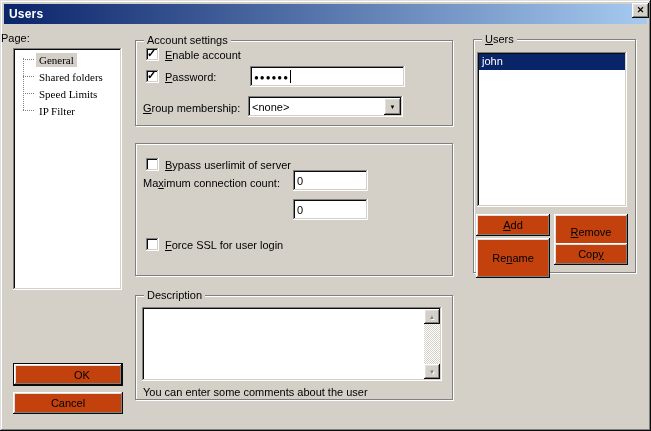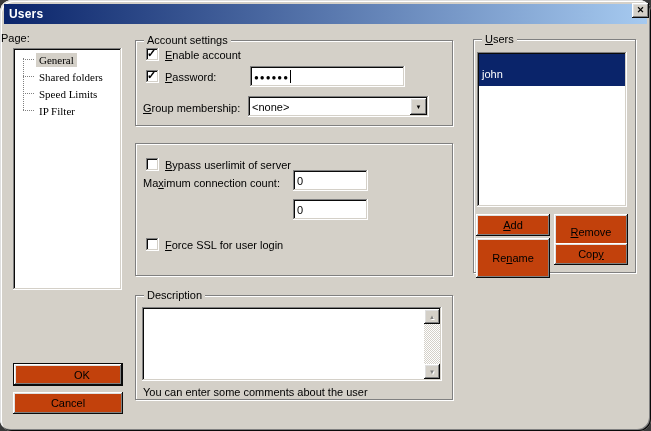--- a/index.html
+++ b/index.html
@@ -4,21 +4,20 @@
 <style>
   * { margin:0; padding:0; box-sizing:border-box; }
   html,body { width:651px; height:431px; overflow:hidden; background:#3a3a3a;
               font-family:"Liberation Sans", sans-serif; font-size:11px; color:#000; }
 
   .window {
     position:absolute; left:0; top:0; width:651px; height:431px;
     background:#d4d0c8;
     box-shadow: inset -1px -1px #0a0a0a, inset 1px 1px #dfdfdf,
                 inset -2px -2px #808080, inset 2px 2px #fff;
-    border-radius: 12px;
   }
 
   .titlebar {
     position:absolute; left:4px; top:4px; right:4px; height:20px;
     background:linear-gradient(90deg,#0a246a,#a6caf0);
     display:flex; align-items:center;
   }
   .titlebar .title { color:#fff; font-weight:bold; font-size:12px; padding-left:5px; letter-spacing:0.2px; }
   .closebtn {
     position:absolute; top:3px; right:2px; width:17px; height:15px;
@@ -80,22 +79,22 @@
 
   
   .combo { padding-left:4px; }
   .combo-btn { position:absolute; right:2px; top:2px; bottom:2px; width:17px;
     background:#d4d0c8;
     box-shadow: inset -1px -1px #0a0a0a, inset 1px 1px #fff,
                 inset -2px -2px #808080, inset 2px 2px #dfdfdf;
     display:flex; align-items:center; justify-content:center; font-size:6px; }
 
   
-  .litem { position:absolute; left:2px; right:2px; top:2px; height:32px;
-           background:#0a246a; color:#fff; padding:14px 0 0 3px; }
+  .litem { position:absolute; left:2px; right:2px; top:2px; height:16px;
+           background:#0a246a; color:#fff; padding:1px 0 0 3px; }
 
   
   .sb { position:absolute; right:2px; top:2px; bottom:2px; width:16px; display:flex; flex-direction:column; }
   .sbtn { height:15px; flex:none; background:#d4d0c8;
     box-shadow: inset -1px -1px #0a0a0a, inset 1px 1px #fff,
                 inset -2px -2px #808080, inset 2px 2px #dfdfdf;
     display:flex; align-items:center; justify-content:center;
     font-size:6px; color:#808080; text-shadow:1px 1px 0 #fff; }
   .strack { flex:1; background-color:#d4d0c8;
     background-image:
@@ -153,21 +152,21 @@
   <div class="cb" style="left:146px;top:70px">
     <span class="mark" style="visibility: visible;">✓</span>
   </div>
   <div class="label" style="left:165px;top:70px"><span></span><span class="mn">P</span><span>assword:</span></div>
   <div class="field" style="left:250px;top:66px;width:155px;height:21px">
     <span class="pwdots">●●●●●●</span>
       <span class="caret"></span>
   </div>
 
   <div class="label" style="left:143px;top:101px"><span></span><span class="mn">G</span><span>roup membership:</span></div>
-  <div class="field combo" style="left:248px;top:96px;width:181px;height:21px">
+  <div class="field combo" style="left:248px;top:96px;width:155px;height:21px">
     <span>&lt;none&gt;</span>
     <span class="combo-btn">
         <span>▼</span>
       </span>
   </div>
 
   <div class="group" style="left:135px;top:143px;width:318px;height:133px"></div>
   <div class="cb" style="left:146px;top:158px">
     
   </div>

